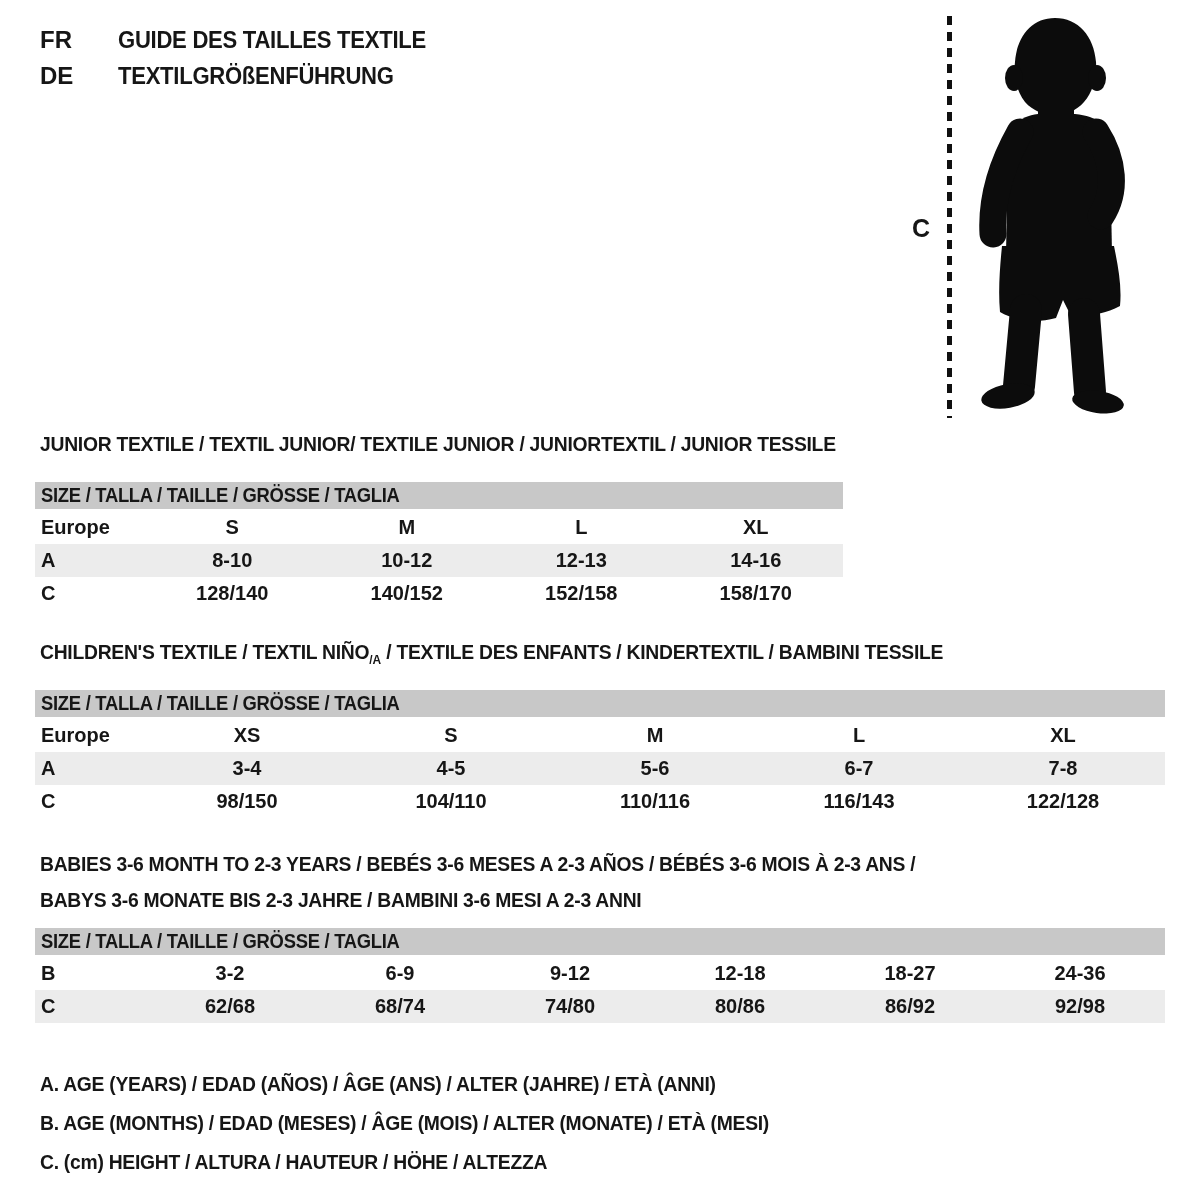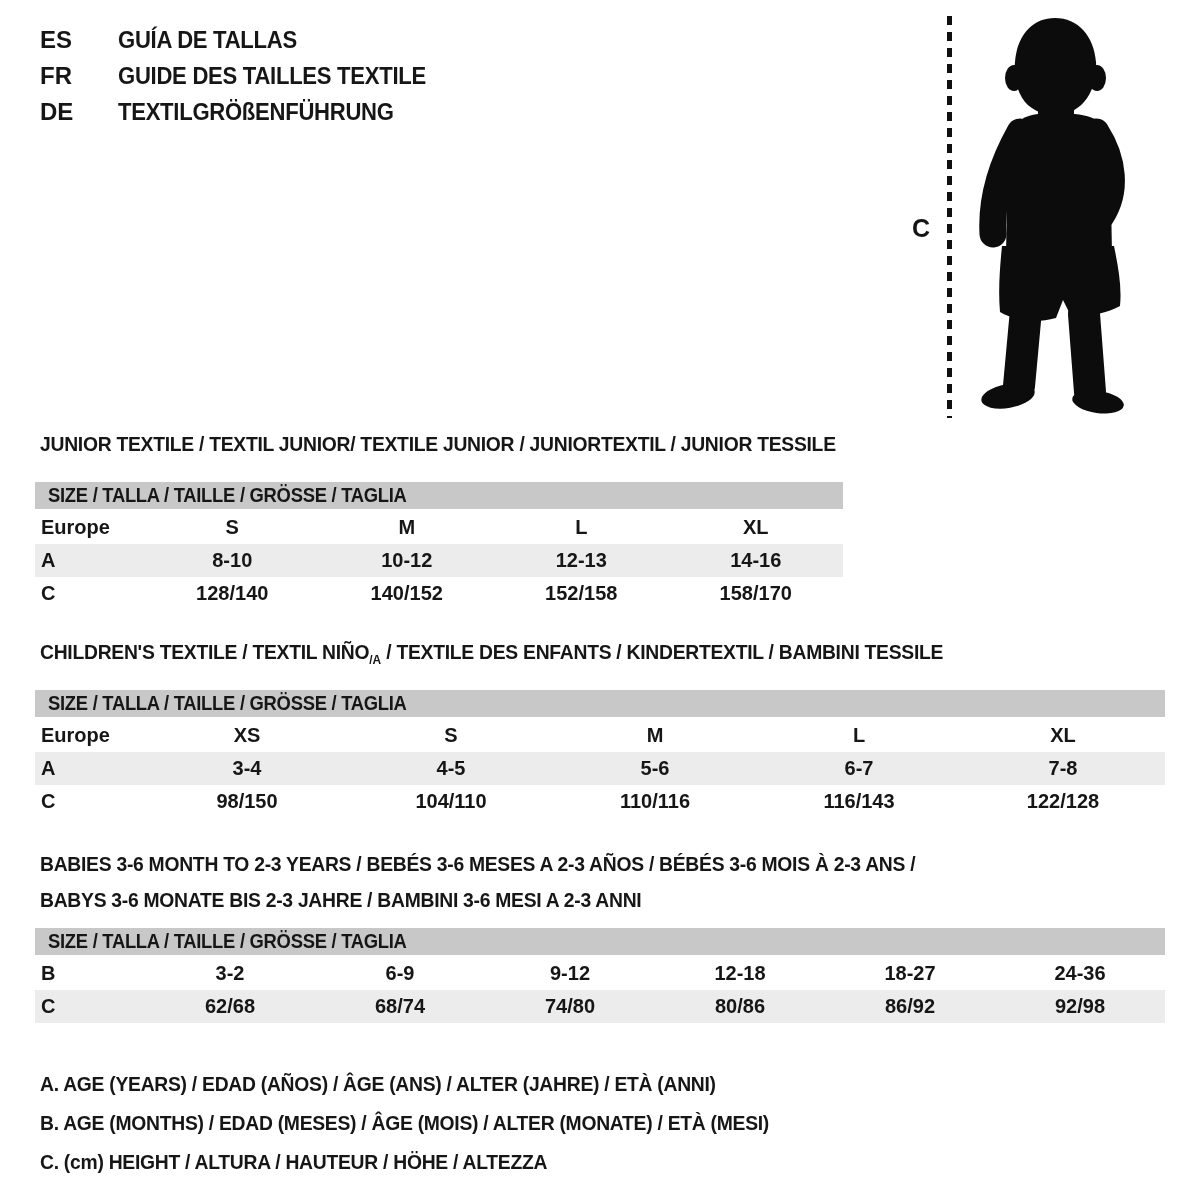--- a/index.html
+++ b/index.html
@@ -31,21 +31,21 @@
   }
   .c-label { position:absolute; left:912px; top:214px; font-size:25px; }
   .silhouette { position:absolute; left:960px; top:14px; }
   
   .sec-heading { position:absolute; left:40px; font-size:21px; }
   
   .size-table { position:absolute; left:35px; }
   .size-bar {
     height:27px; background:#c8c8c8;
     display:flex; align-items:center;
-    padding-left:13px; font-size:20px;
+    padding-left:6px; font-size:20px;
     margin-bottom:2px;
   }
   .trow { display:flex; align-items:center; height:33px; font-size:20px; }
   .trow.shaded { background:#ececec; }
   .cell { text-align:center; }
   .cell.label { width:110px; text-align:left; padding-left:6px; box-sizing:border-box; }
   .junior-table  { width:808px; }
   .junior-table  .cell.data { width:174.5px; }
   .wide-table    { width:1130px; }
   .children-table .cell.data { width:204px; }
@@ -53,24 +53,20 @@
   
   .babies-heading { position:absolute; left:40px; top:846px; font-size:21px; line-height:36px; }
   
   .footnotes { position:absolute; left:40px; top:1064px; font-size:21px; line-height:39px; }
   .sub-a { font-size:13px; vertical-align:-5px; letter-spacing:0; }
 </style>
 </head>
 <body>
 
 <div class="lang-block">
-  <div class="lang-row">
-    <span class="lang-code">ES</span>
-    <span class="cond">GUÍA DE TALLAS</span>
-  </div>
   <div class="lang-row">
     <span class="lang-code">FR</span>
     <span class="cond">GUIDE DES TAILLES TEXTILE</span>
   </div>
   <div class="lang-row">
     <span class="lang-code">DE</span>
     <span class="cond">TEXTILGRÖßENFÜHRUNG</span>
   </div>
 </div>
 

